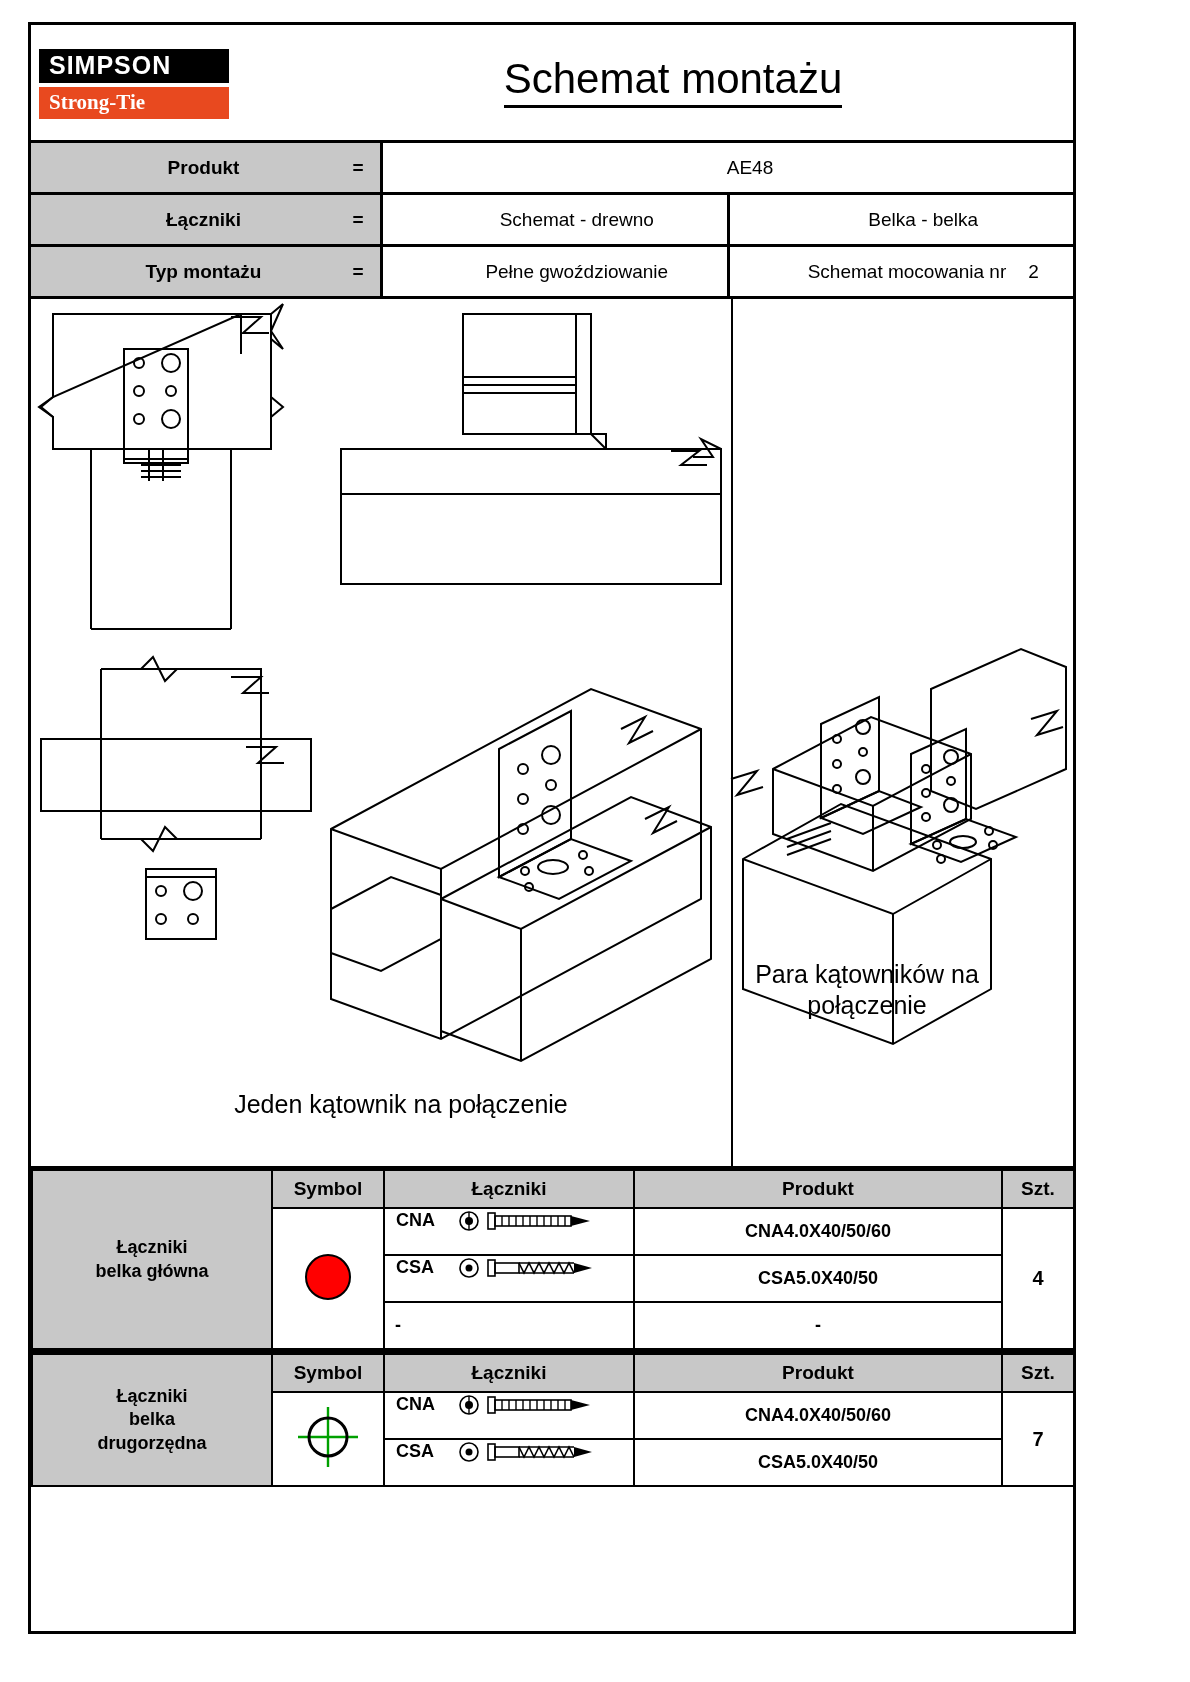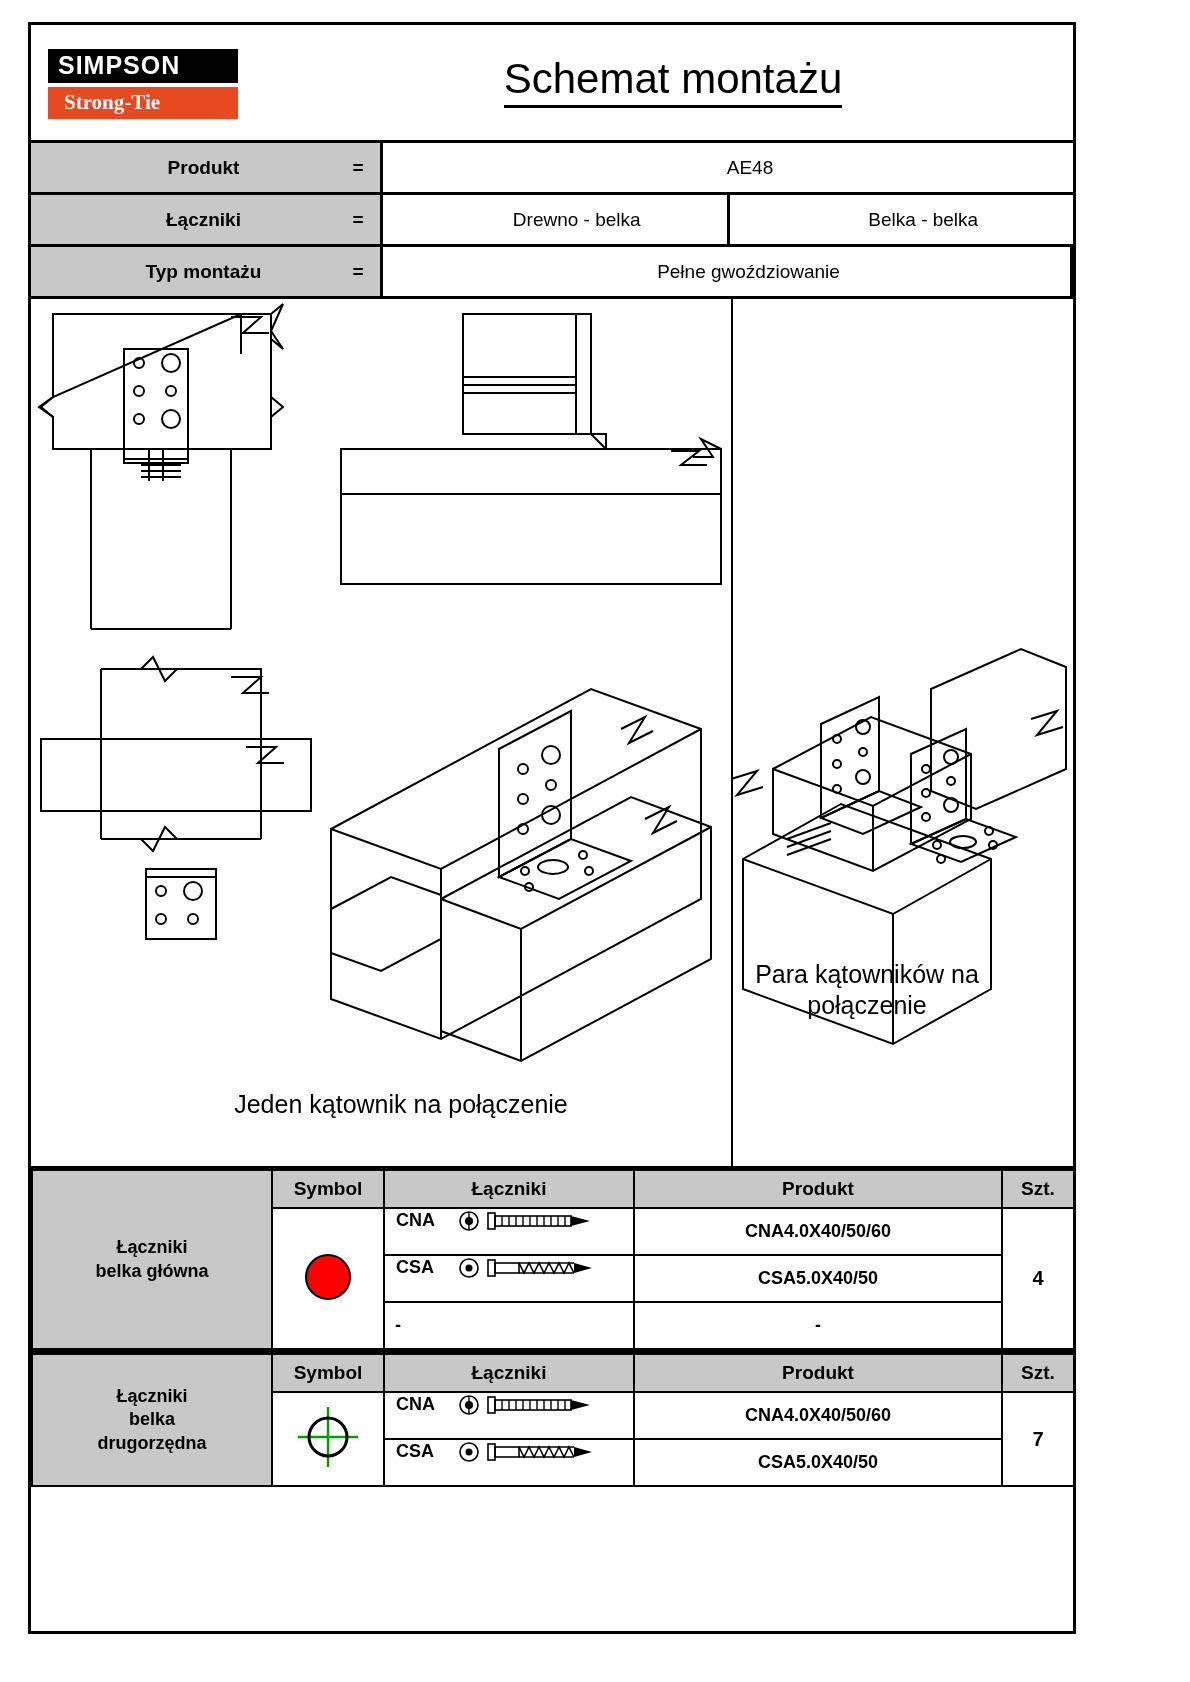--- a/index.html
+++ b/index.html
@@ -30,38 +30,38 @@
     border-bottom: 3px solid #000;
     box-sizing: border-box;
   }
   .logo-box {
     width: 215px;
     box-sizing: border-box;
     padding: 10px 8px 8px 8px;
     display: flex;
     flex-direction: column;
     justify-content: center;
-    align-items: flex-end;
+    align-items: flex-start;
   }
   .logo-simpson {
     background: #000;
     color: #fff;
     font-weight: bold;
     font-size: 25px;
     letter-spacing: 1px;
     padding: 2px 10px 3px 10px;
     width: 190px;
     box-sizing: border-box;
   }
   .logo-strong {
     background: #e8491f;
     color: #fff;
     font-weight: bold;
     font-size: 21px;
-    padding: 3px 10px 4px 16px;
+    padding: 3px 10px 4px 10px;
     margin-top: 4px;
     width: 190px;
     box-sizing: border-box;
     font-family: "Liberation Serif", serif;
   }
   .title-box {
     flex: 1;
     display: flex;
     align-items: center;
     justify-content: center;
@@ -250,30 +250,34 @@
       <span class="eq">=</span>
     </div>
     <div class="info-val">AE48</div>
   </div>
 
   <div class="info-row">
     <div class="info-label">
       <span class="lbl">Łączniki</span>
       <span class="eq">=</span>
     </div>
-    <div class="info-val split-left">Drewno - belka</div>
+    <div class="info-val split-left">Schemat - drewno</div>
     <div class="info-val">Belka - belka</div>
   </div>
 
   <div class="info-row">
     <div class="info-label">
       <span class="lbl">Typ montażu</span>
       <span class="eq">=</span>
     </div>
     <div class="info-val split-left">Pełne gwoździowanie</div>
+    <div class="info-val">
+      <span>Schemat mocowania nr</span>
+      <span class="num">2</span>
+    </div>
   </div>
 
   <div class="draw-area">
     <div class="draw-split"></div>
 
     <svg class="dwg" width="1042" height="868" viewBox="0 0 1042 868">
       <g fill="none" stroke="#000" stroke-width="2">
 
         <path d="M22,15 L210,15 L210,55 M210,15 L240,15 L252,5 L240,32 L252,50 L240,40 L240,98 L252,108 L240,118 L240,150 L22,150 L22,118 L10,108 L22,98 Z"></path>
         <path d="M22,15 L240,15 L240,150 L22,150 L22,118 L8,108 L22,98 Z"></path>

